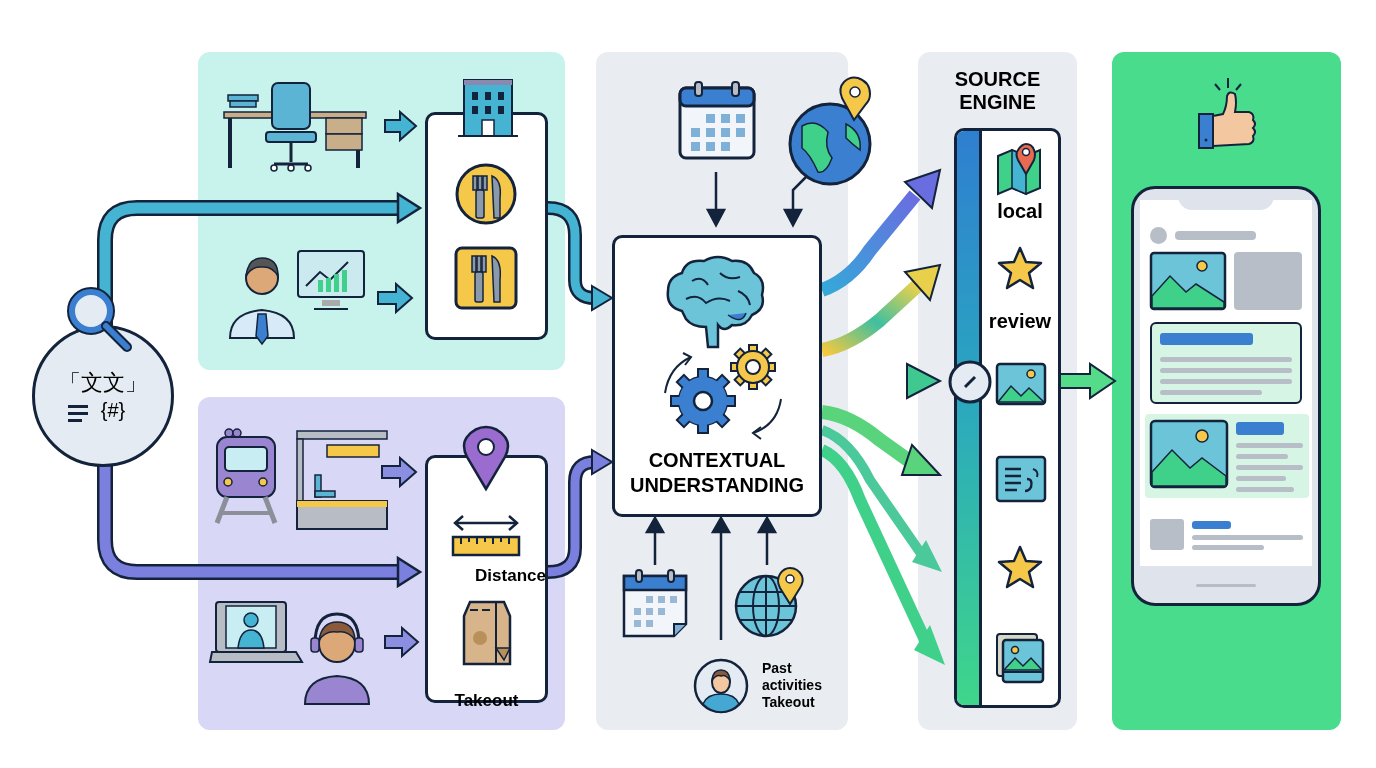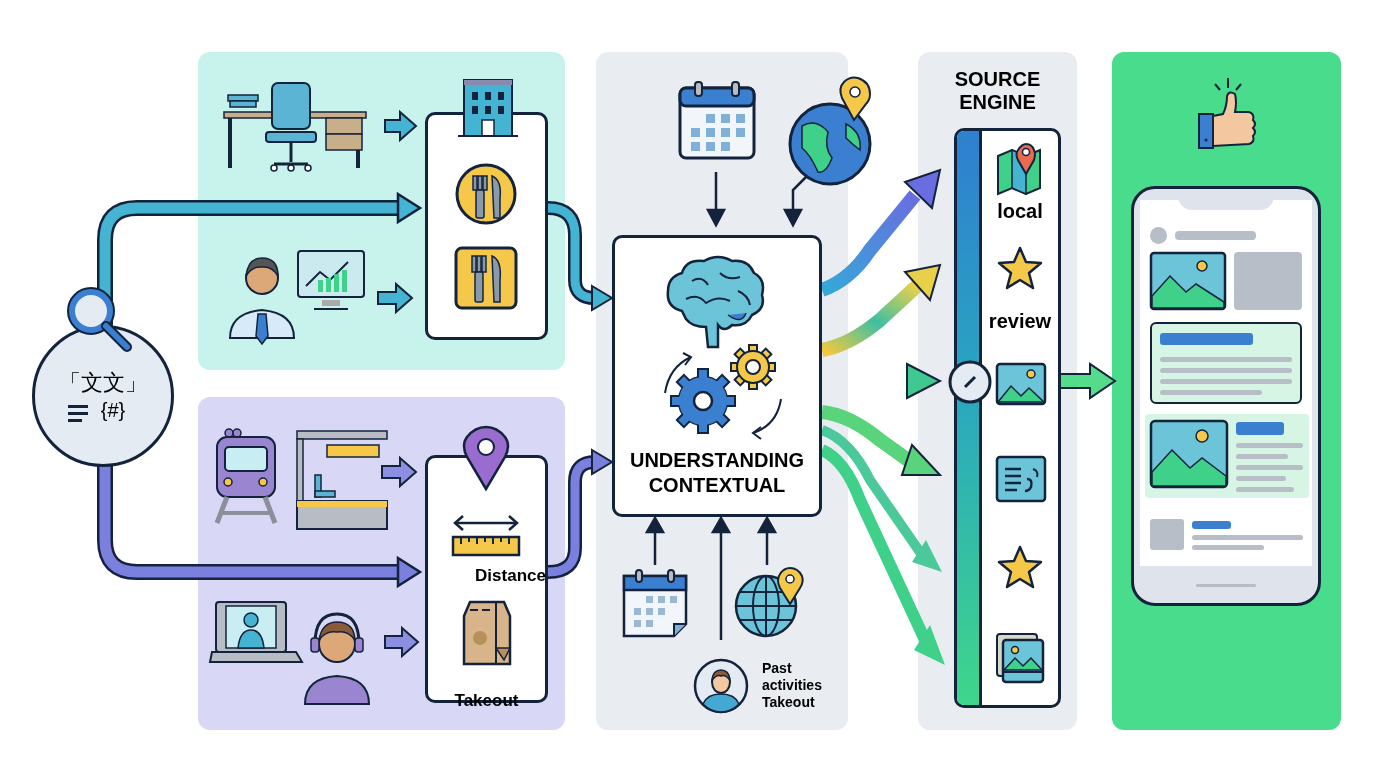--- a/index.html
+++ b/index.html
@@ -339,22 +339,22 @@
     </g>
     <circle r="16" fill="#f5c84a" stroke="#14233c" stroke-width="2"></circle>
     <circle r="7" fill="#fff" stroke="#14233c" stroke-width="2"></circle>
   </g>
   <path d="M10 50 Q14 24 36 14" fill="none" stroke="#14233c" stroke-width="2"></path>
   <polyline points="28,10 36,14 30,22" fill="none" stroke="#14233c" stroke-width="2"></polyline>
   <path d="M126 56 Q122 82 98 90" fill="none" stroke="#14233c" stroke-width="2"></path>
   <polyline points="106,84 98,90 106,96" fill="none" stroke="#14233c" stroke-width="2"></polyline>
 </svg>
 <div class="lbl ctx-label">
+  <div>CONTEXTUAL</div>
   <div>UNDERSTANDING</div>
-  <div>CONTEXTUAL</div>
 </div>
 
 <svg width="70" height="72" style="left:622px;top:568px">
   <path d="M2 8 L64 8 L64 56 L52 68 L2 68 Z" fill="#f2f6fb" stroke="#14233c" stroke-width="2.5"></path>
   <rect x="2" y="8" width="62" height="14" fill="#3a7fd0" stroke="#14233c" stroke-width="2.5"></rect>
   <rect x="14" y="2" width="6" height="12" rx="3" fill="#b8bcc4" stroke="#14233c" stroke-width="2"></rect>
   <rect x="46" y="2" width="6" height="12" rx="3" fill="#b8bcc4" stroke="#14233c" stroke-width="2"></rect>
   <path d="M52 68 L52 56 L64 56" fill="#7fb0d8" stroke="#14233c" stroke-width="2"></path>
   <g fill="#9ab8d4">
       <rect x="24" y="28" width="7" height="7"></rect>

